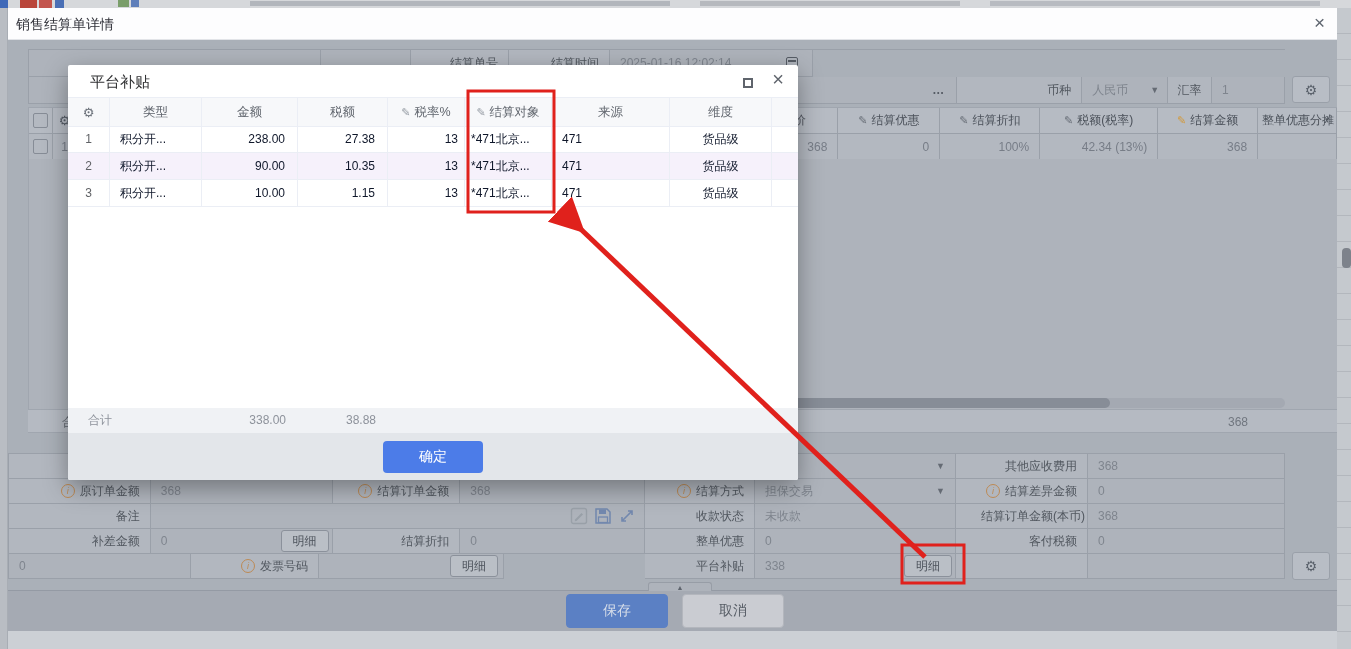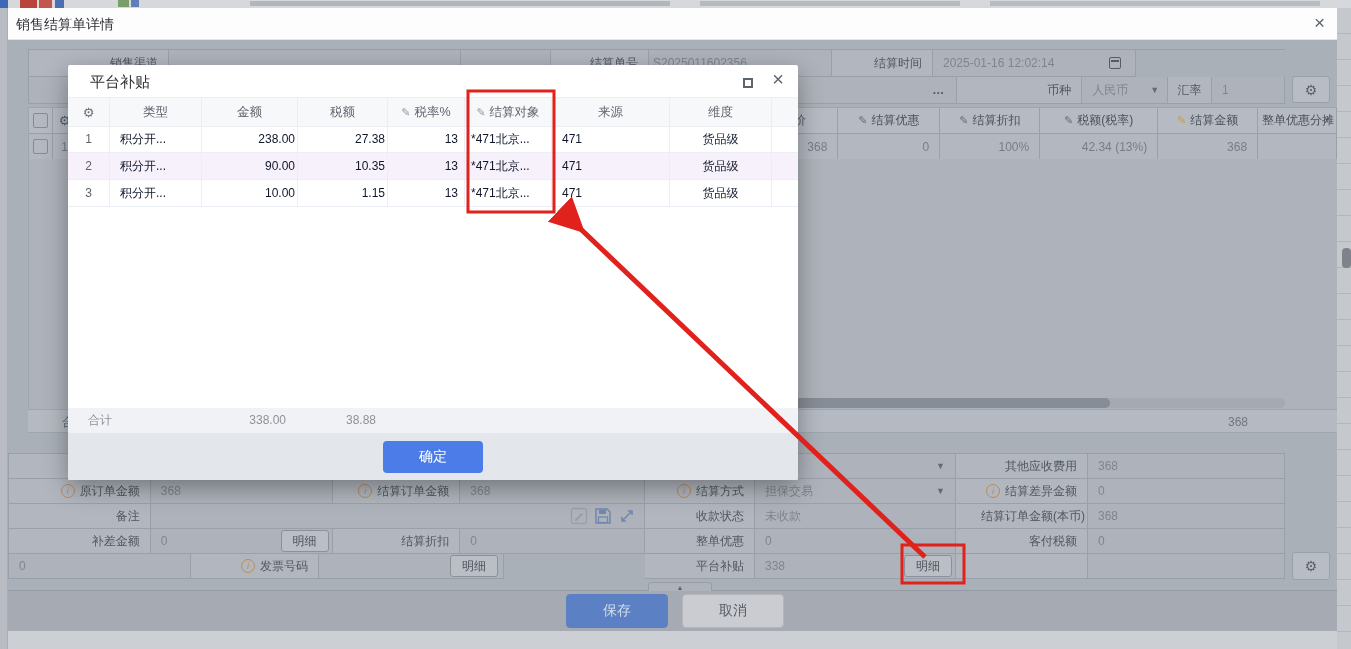--- a/index.html
+++ b/index.html
@@ -28,21 +28,21 @@
           border:1px solid #bd8a55;border-radius:50%;color:#bd8a55;font-size:9px;font-style:italic;
           margin-right:5px;flex:none}
   .mini-btn{height:20px;padding:0 11px;background:#babfc6;border:1px solid #8b919b;border-radius:3px;
             color:#4c525b;font-size:12px;display:flex;align-items:center;flex:none}
   .chk{width:13px;height:13px;border:1px solid #868c96;border-radius:2px;background:#b4b9c1}
   .caret{color:#656b74;font-size:9px}
   
   .pfc{box-sizing:border-box;border-right:1px solid var(--pbd);border-bottom:1px solid var(--pbd);
        display:flex;align-items:center;overflow:hidden;font-size:12px;white-space:nowrap;color:#0f172a}
   .pth{justify-content:center;background:#f7f8fa;color:#5f646c;gap:4px;font-size:12.5px}
-  .pr{justify-content:flex-end;padding-right:2px}
+  .pr{justify-content:flex-end;padding-right:12px}
   .pl{justify-content:flex-start;padding-left:10px}
   .pc{justify-content:center}
   .ppencil{color:#989ea6;font-size:11px}
   .anno{position:absolute;left:0;top:0;z-index:40;pointer-events:none}
 </style>
 </head>
 <body>
 
 <div class="abs" style="left:0;top:0;width:1351px;height:8px;background:#d6d8db;z-index:0">
   <div class="abs" style="left:0;top:0;width:8px;height:8px;background:#3f69b8"></div>
@@ -63,25 +63,23 @@
 
 <div class="abs" style="left:8px;top:8px;width:1329px;height:623px;background:#aab0b8;z-index:1"></div>
 
 <div class="abs" style="left:8px;top:8px;width:1329px;height:32px;background:#fdfdfe;border-bottom:1px solid #e2e4e8;z-index:2">
   <span class="abs" style="left:8px;top:0;height:24px;line-height:32px;font-size:14px;color:#303139">销售结算单详情</span>
   <span class="abs" style="right:12px;top:0;height:32px;line-height:30px;font-size:19px;color:#5f6670;cursor:pointer">×</span>
 </div>
 
 <div class="abs" style="left:28px;top:49px;width:1257px;border-top:1px solid var(--bd);border-left:1px solid var(--bd);z-index:2">
   <div class="row" style="height:27px">
-    <div class="fc lab" style="width:140px">销售渠道</div>
     <div class="fc val" style="width:292px"></div>
     <div class="fc val" style="width:90px"></div>
     <div class="fc lab" style="width:98px">结算单号</div>
-    <div class="fc val" style="width:183px;padding-left:4px">S2025011602356</div>
     <div class="fc lab" style="width:101px">结算时间</div>
     <div class="fc val" style="width:203px;position:relative">
       <span>2025-01-16 12:02:14</span>
       <span class="abs" style="right:14px;top:7px;width:12px;height:12px;border:1px solid #565c65;border-radius:2px">
         <span class="abs" style="left:1px;top:2px;right:1px;height:2px;background:#565c65"></span>
       </span>
     </div>
   </div>
   <div class="row" style="height:27px">
     <div class="fc val" style="width:770px"></div>

